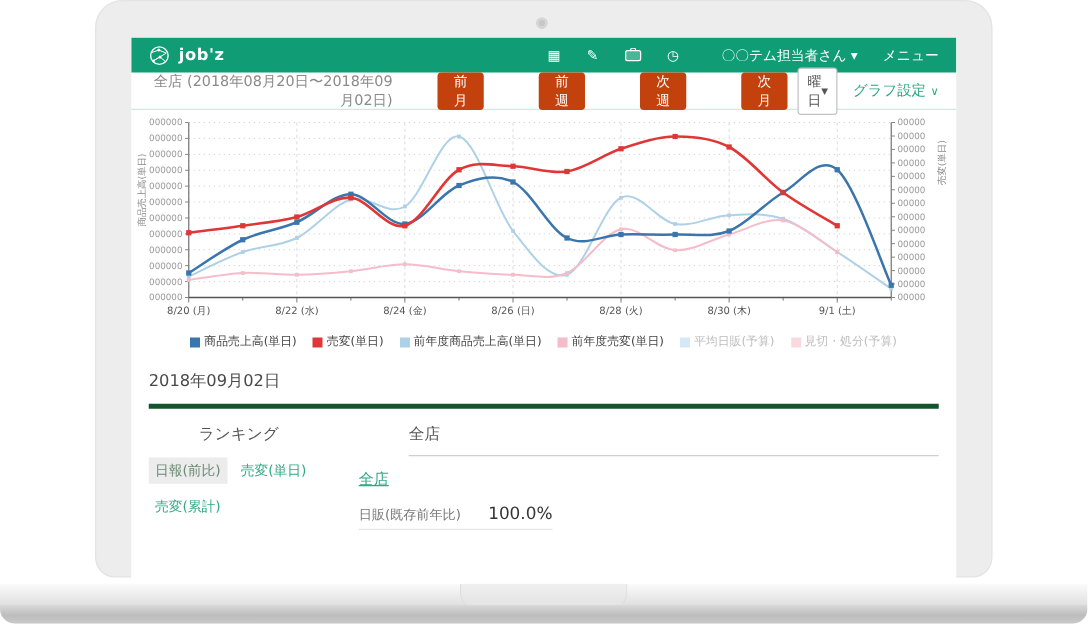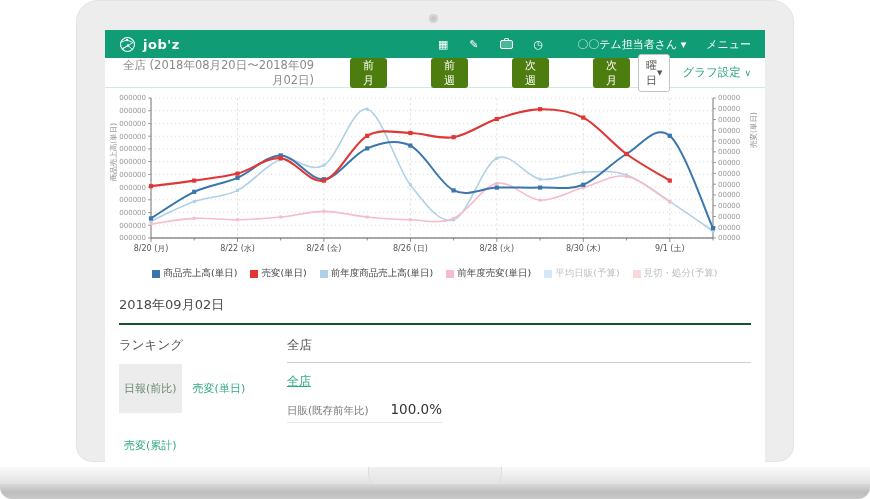--- a/index.html
+++ b/index.html
@@ -41,49 +41,49 @@
   .nav-row { height:27px; display:flex; align-items:center; padding:0 14px;
              border-bottom:1px solid #e9e9e9; }
   .nav-title { font-size:13px; font-weight:bold; color:#3a3a3a; }
   .nav-caret { color:#29a57e; font-size:10px; margin-left:16px; cursor:pointer; }
 
   
   .toolbar { height:30px; display:flex; align-items:center; padding:0 14px;
              border-bottom:1px solid #cfe9dd; }
   .scope { font-size:11.5px; color:#8a8a8a;text-align:right; }
   .tb-right { margin-left:auto; display:flex; align-items:center; gap:8px; }
-  .tb-btn { background:#4d7c0f; color:#fff; border:none; border-radius:3px;
+  .tb-btn { background:#c2410c; color:#fff; border:none; border-radius:3px;
             font-size:11px; padding:0 13px; cursor:pointer;
             font-family:"DejaVu Sans","Liberation Sans",sans-serif;margin-left:36px; }
   .tb-select { display:flex; align-items:center; background:#fff;
                border:1px solid #c3c3c3; border-radius:3px; font-size:11px; color:#555;
                padding:3px 7px; cursor:pointer; }
   .tb-select .caret { font-size:7px; color:#555; }
   .graph-settings { color:#29a57e; font-size:11.5px; cursor:pointer; margin-left:4px; white-space:nowrap; }
   .graph-settings .caret { font-size:9px; }
 
   
   .chart-wrap { padding-top:2px; }
   .legend { display:flex; justify-content:center; gap:13px; font-size:9.5px;
             color:#444; margin-top:1px; }
   .legend-item { display:flex; align-items:center; gap:3px; cursor:pointer; white-space:nowrap; }
   .legend-swatch { width:8px; height:8px; display:inline-block; }
   .legend-item.disabled { color:#bdbdbd; }
   .chart-note { text-align:right; font-size:10px; color:#555; padding:3px 16px 0 0; }
 
   
-  .date-section { margin:8px 14px 0; padding:6px 0 9px; border-bottom:2px solid #14532d; }
+  .date-section { margin:8px 14px 0; padding:6px 0 9px; border-bottom:4px solid #14532d; }
   .report-date { font-size:13px; color:#4a4a4a; }
 
   
   .bottom { display:flex; padding:12px 14px 0; }
   .rank-col { width:150px; }
-  .col-title { font-size:12.5px; color:#555; }
+  .col-title { font-size:12.5px; color:#555;margin-left:40px; }
   .rank-tabs { display:flex; flex-wrap:wrap; margin-top:10px; row-gap:8px; }
-  .rank-tab { font-size:11px; color:#2fa984; padding:17px 5px; margin-right:6px;
+  .rank-tab { font-size:11px; color:#2fa984; padding:3px 5px; margin-right:6px;
               cursor:pointer; white-space:nowrap; }
   .rank-tab.active { background:#ececec; color:#6a8a72; }
   .store-col { flex:1; margin-left:18px; }
   .store-head { padding-bottom:8px; border-bottom:1px solid #cfcfcf; }
   .store-link { display:inline-block; margin-top:10px; font-size:12px; color:#2fa984;
                 text-decoration:underline; cursor:pointer; }
   .store-rows { margin-top:6px; width:155px; }
   .store-row { display:flex; align-items:baseline; padding:5px 0 4px;
                border-bottom:1px solid #e6e6e6; }
   .store-label { font-size:10.5px; color:#777; }

